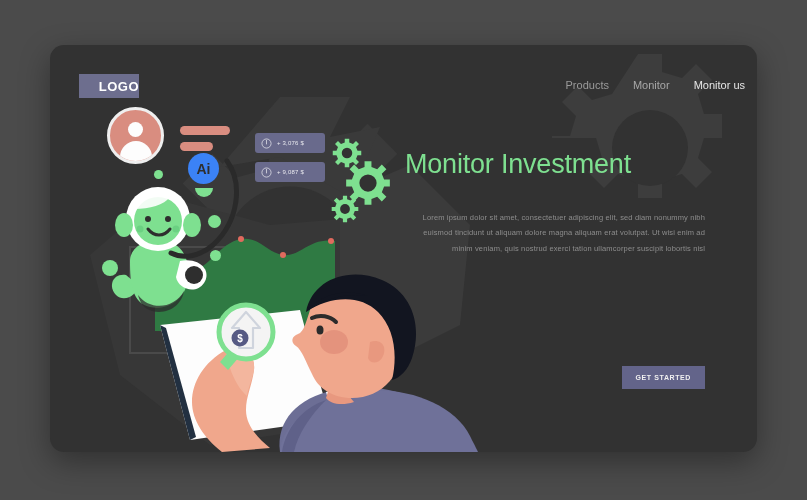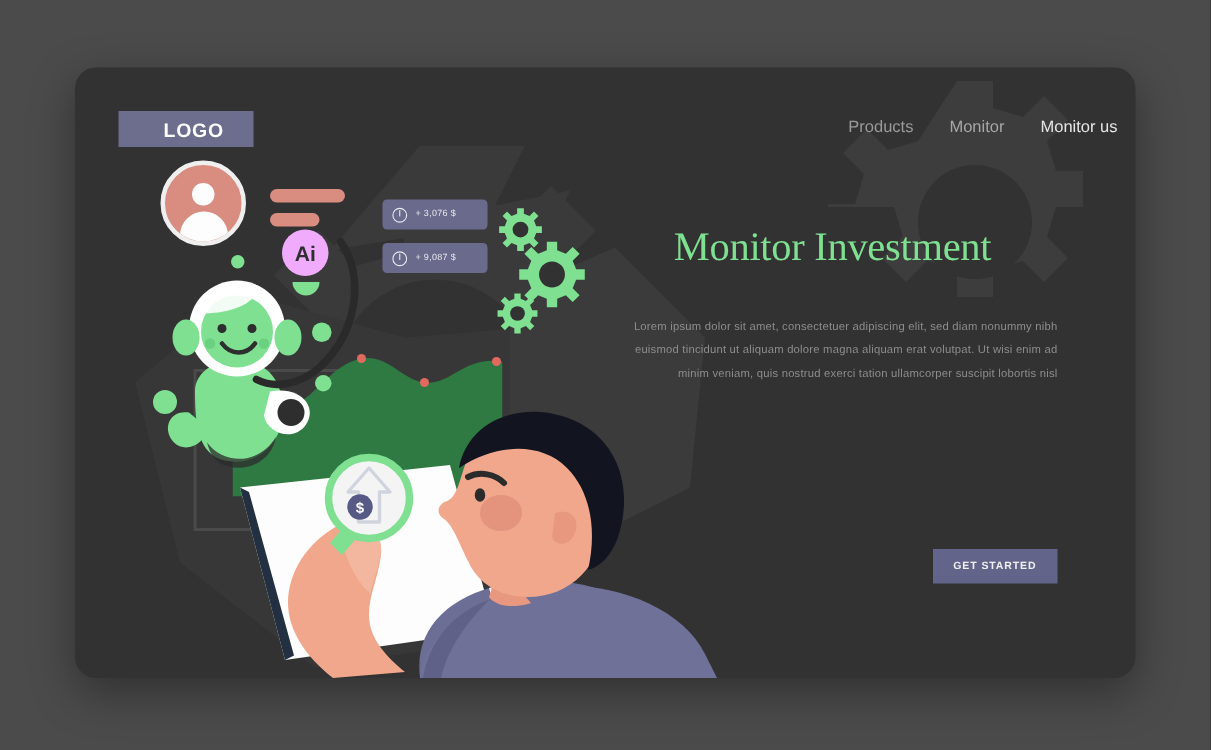--- a/index.html
+++ b/index.html
@@ -21,36 +21,36 @@
   
   .bg-gear{position:absolute;pointer-events:none;}
   .bg-gear svg{display:block;}
 
   
   .bg-poly{position:absolute;pointer-events:none;}
 
   
   .logo{
     position:absolute;left:29px;top:29px;width:60px;height:24px;
-    background:#6d6e8e;display:flex;align-items:center;justify-content:flex-start;
-    color:#ffffff;font-size:13px;font-weight:bold;letter-spacing:.5px;padding-left:30px;
+    background:#6d6e8e;display:flex;align-items:center;justify-content:flex-end;
+    color:#ffffff;font-size:13px;font-weight:bold;letter-spacing:.5px;
   }
 
   
   .nav{position:absolute;right:12px;top:34px;display:flex;align-items:center;gap:24px;}
   .nav a{font-size:11px;text-decoration:none;white-space:nowrap;}
   .nav .n0{color:#9a9a9a;text-align:center;}
   .nav .n1{color:#a7a7a7;}
   .nav .n2{color:#e6e6e6;}
 
   
   .copy{position:absolute;left:355px;top:100px;width:300px;text-align:right;}
   .headline{
     color:#7ee090;font-size:27px;line-height:1.44;font-weight:400;
-    letter-spacing:-.2px;margin:0;text-align:center;font-family:Liberation Serif, serif;
+    letter-spacing:-.2px;margin:0;text-align:left;
   }
   .bodytext{
     margin:26px 0 0 0;color:#8d8d8d;font-size:7.5px;line-height:2.05;
     text-align:right;letter-spacing:.15px;
   }
   .cta{
     position:absolute;right:0;top:221px;
     background:#63648a;color:#f0f0f0;border:none;
     font-size:7px;font-weight:bold;letter-spacing:.6px;
     padding:8px 14px;cursor:pointer;font-family:inherit;
@@ -69,21 +69,21 @@
   .avatar .body{position:absolute;left:50%;top:31px;width:32px;height:30px;margin-left:-16px;border-radius:16px 16px 0 0;background:#fdfdfd;}
 
   
   .bar{position:absolute;background:#d98d80;border-radius:5px;}
   .bar1{left:130px;top:81px;width:50px;height:9px;}
   .bar2{left:130px;top:97px;width:33px;height:9px;}
 
   
   .ai-badge{
     position:absolute;left:138px;top:108px;width:31px;height:31px;border-radius:50%;
-    background:#f0abfc;display:flex;align-items:center;justify-content:center;
+    background:#3b82f6;display:flex;align-items:center;justify-content:center;
     color:#2e2e2e;font-size:14px;font-weight:bold;
   }
   .ai-tail{
     position:absolute;left:145px;top:143px;width:18px;height:9px;
     background:#7ee090;border-radius:0 0 14px 14px;
   }
 
   
   .gdot{position:absolute;border-radius:50%;background:#7ee090;}
 

